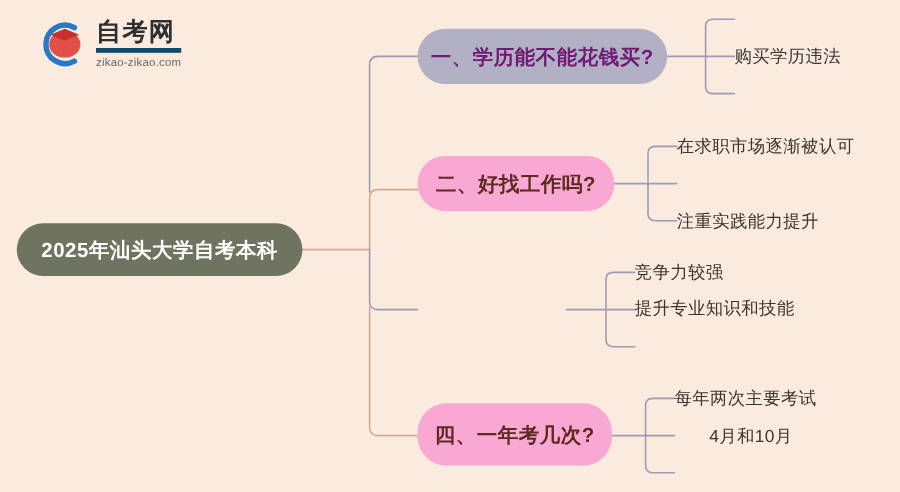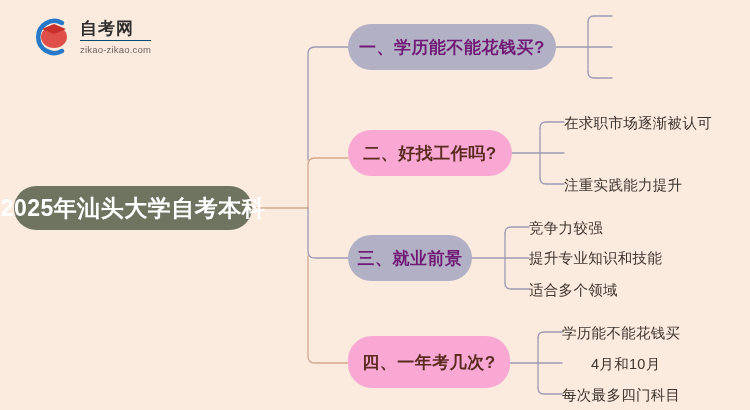--- a/index.html
+++ b/index.html
@@ -43,26 +43,26 @@
     flex: 0 0 auto;
   }
   #logo-text {
     margin-left: 6px;
     display: flex;
     flex-direction: column;
     justify-content: center;
     line-height: 1;
   }
   #logo-title {
-    font-size: 17px;
+    font-size: 21px;
     font-weight: bold;
     color: #2f2f2f;
     letter-spacing: 1px;
     padding-bottom: 3px;
-    border-bottom: 1px solid #0c4a6e;
+    border-bottom: 4px solid #0c4a6e;
   }
   #logo-url {
     font-size: 9.5px;
     color: #6d6560;
     margin-top: 4px;
     letter-spacing: 0.2px;
   }
 
   
   .node {
@@ -74,21 +74,21 @@
     white-space: nowrap;
   }
   #root-node {
     left: 14px;
     top: 186px;
     width: 238px;
     height: 44px;
     background: #6e7460;
     border-radius: 22px;
     color: #ffffff;
-    font-size: 23px;
+    font-size: 17px;
     font-weight: bold;
     letter-spacing: 0.5px;
   }
   .branch-node {
     border-radius: 24px;
     font-size: 17px;
     font-weight: bold;
     letter-spacing: 0.5px;
   }
   .branch-purple {
@@ -166,28 +166,26 @@
     </div>
     <div id="logo-text">
       <div id="logo-title">自考网</div>
       <div id="logo-url">zikao-zikao.com</div>
     </div>
   </div>
 
   <div class="node" id="root-node">2025年汕头大学自考本科</div>
 
   <div class="node branch-node branch-purple" id="branch-node-1">一、学历能不能花钱买?</div>
+  <div class="leaf" style="left:612px; top:41px;">购买学历违法</div>
 
   <div class="node branch-node branch-tan" id="branch-node-2">二、好找工作吗?</div>
   <div class="leaf" style="left:564px; top:116px;">在求职市场逐渐被认可</div>
   <div class="leaf" style="left:564px; top:178px;">注重实践能力提升</div>
 
-  <div class="node branch-node branch-purple" id="branch-node-3">三、就业前景</div>
   <div class="leaf" style="left:529px; top:221px;">竞争力较强</div>
   <div class="leaf" style="left:529px; top:252px;font-family:Liberation Mono, monospace;">提升专业知识和技能</div>
-  <div class="leaf" style="left:529px; top:283px;">适合多个领域</div>
 
   <div class="node branch-node branch-tan" id="branch-node-4">四、一年考几次?</div>
-  <div class="leaf" style="left:562px; top:326px;">学历能不能花钱买</div>
+  <div class="leaf" style="left:562px; top:326px;">每年两次主要考试</div>
   <div class="leaf" style="left:562px; top:357px;margin-left:29px;">4月和10月</div>
-  <div class="leaf" style="left:562px; top:388px;">每次最多四门科目</div>
 
 </div>
 
 </body></html>

